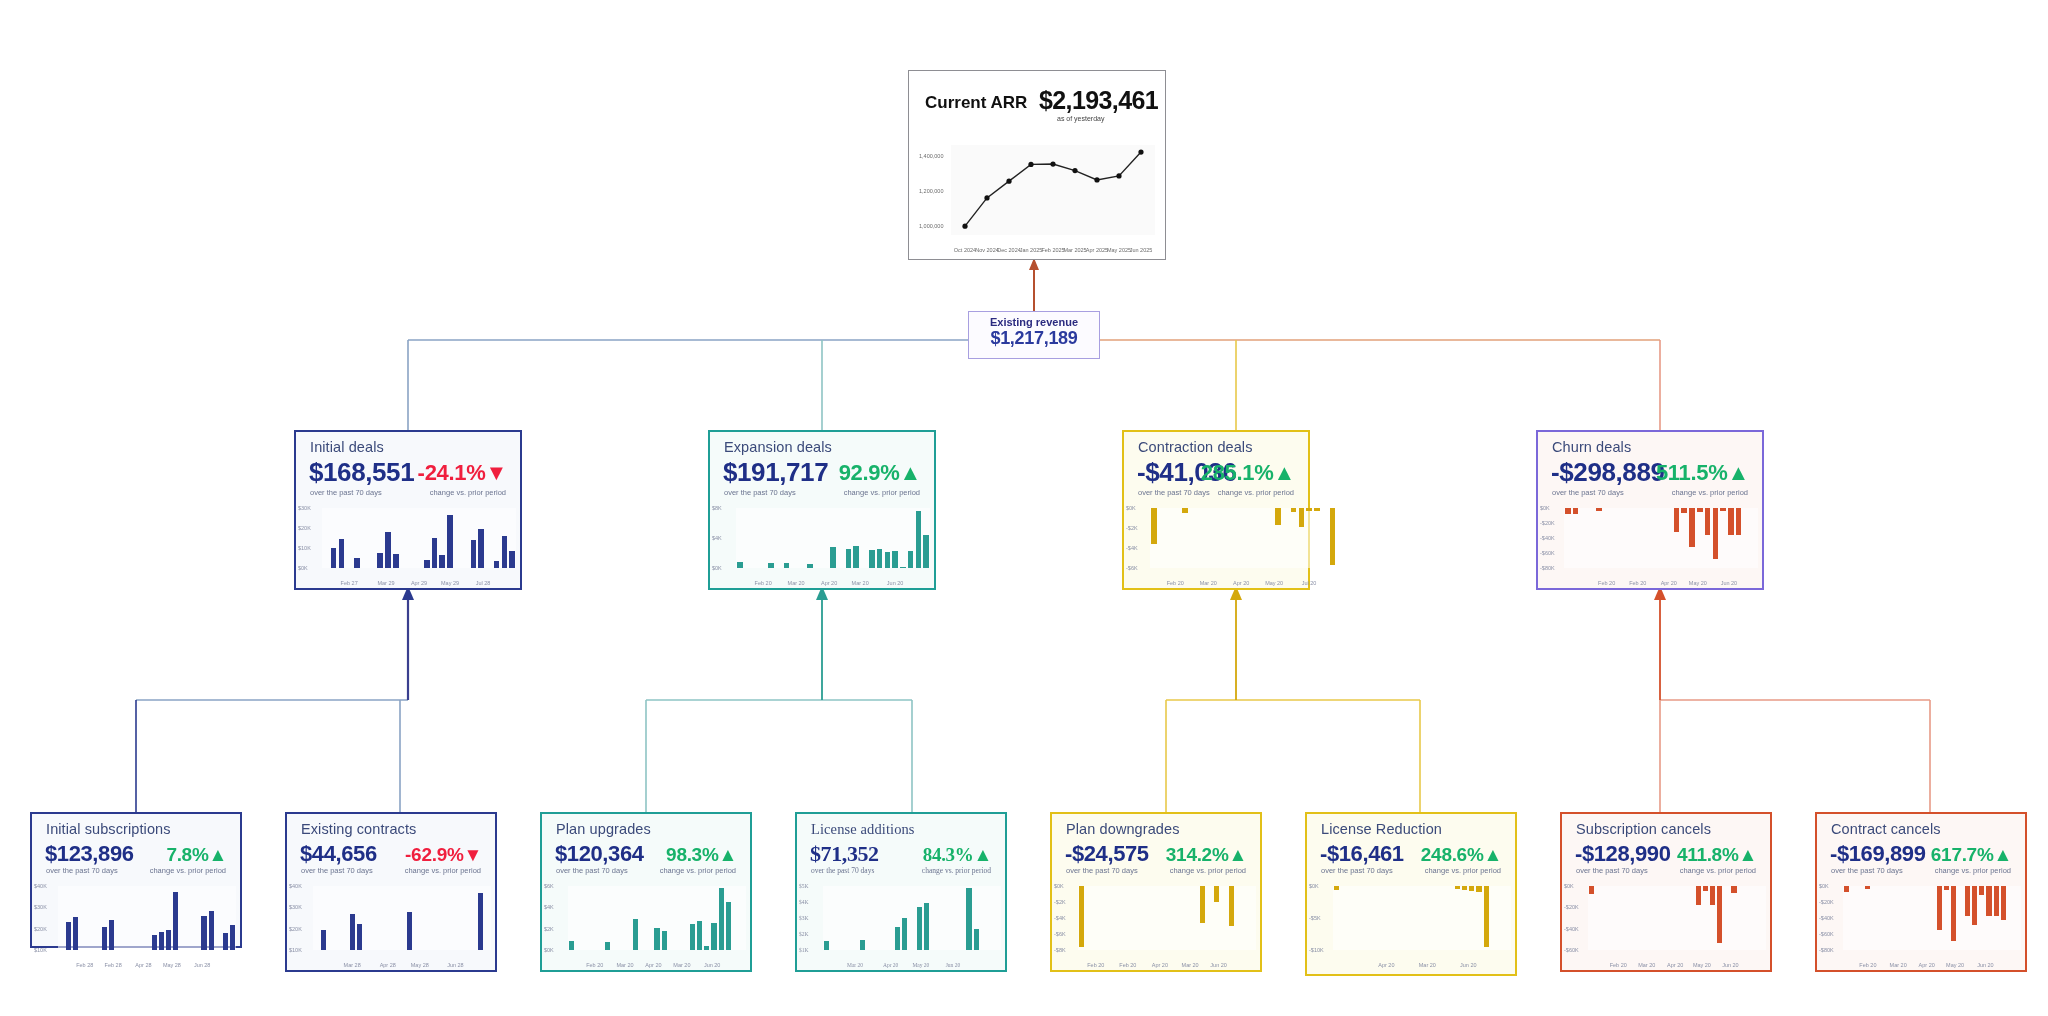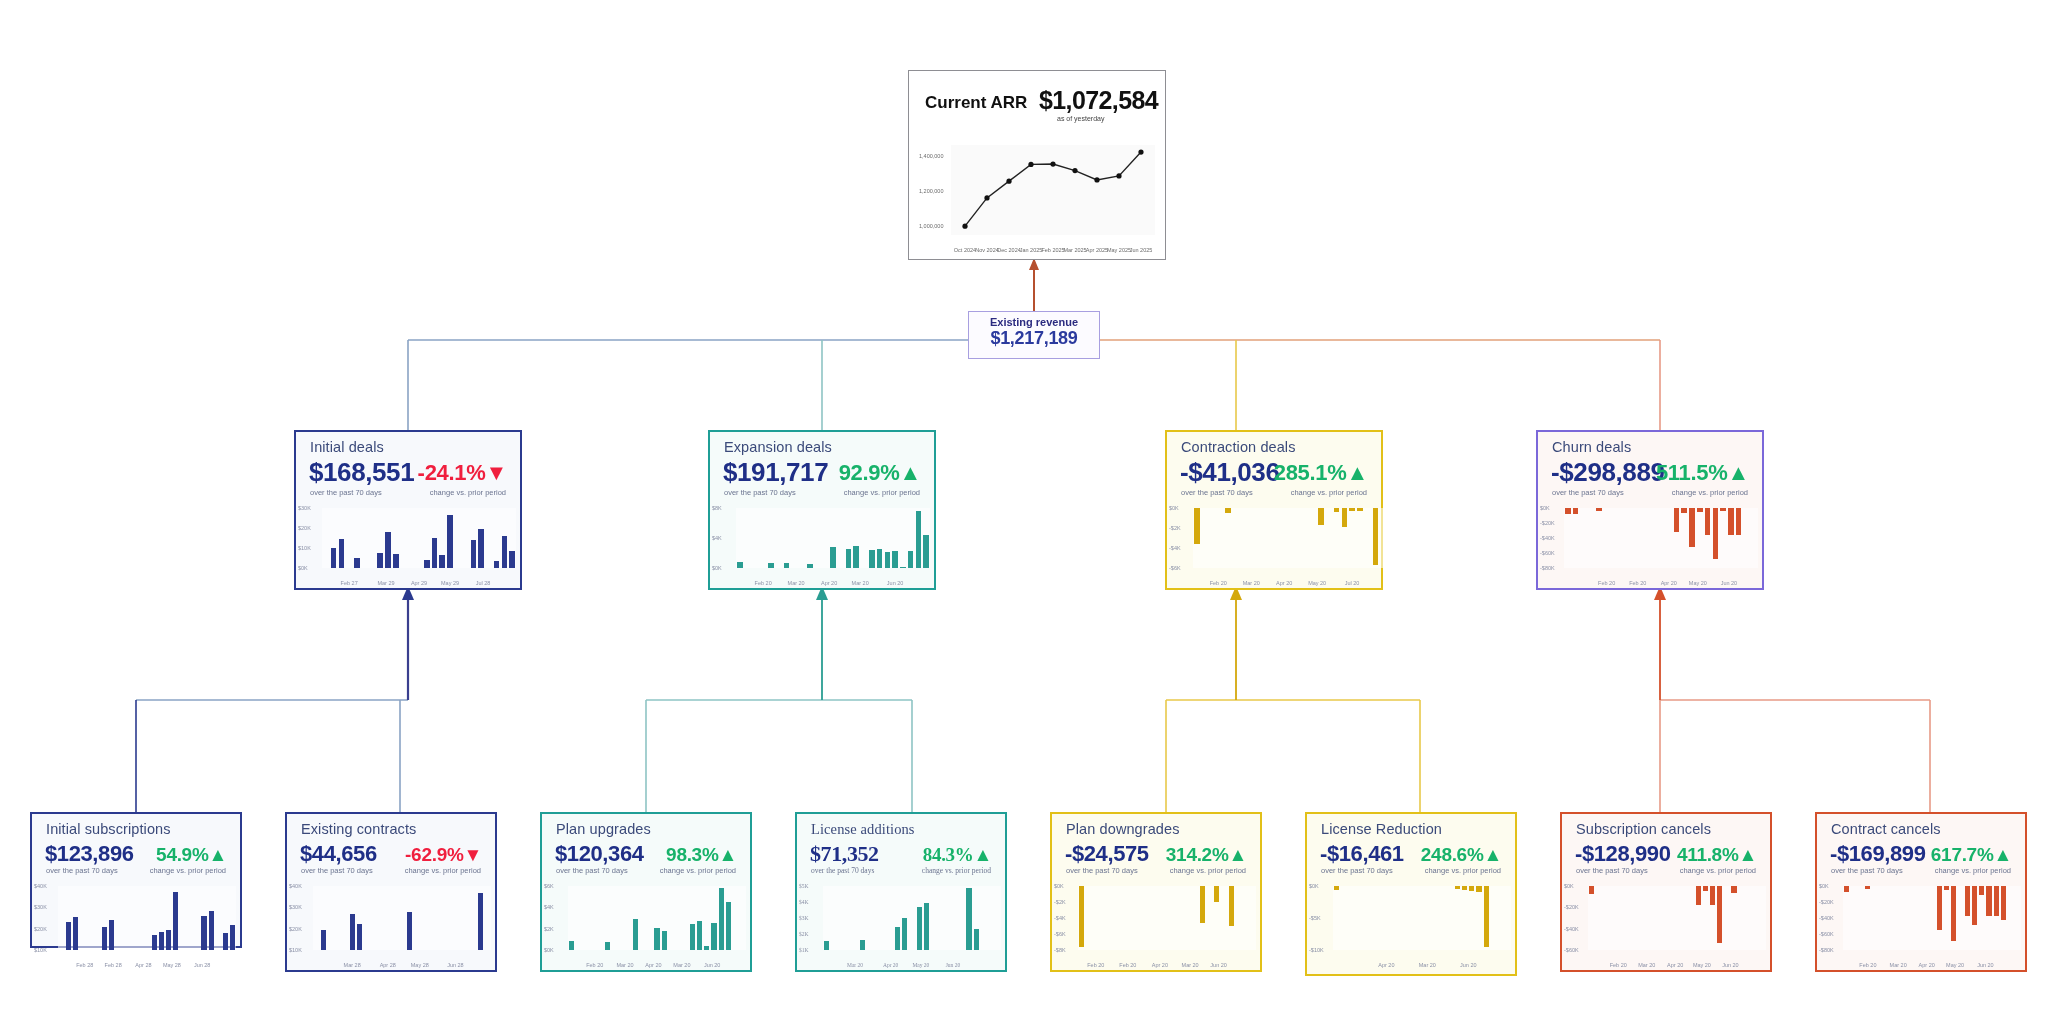--- a/index.html
+++ b/index.html
@@ -80,21 +80,21 @@
 
     <line x1="1660" y1="700" x2="1930" y2="700" stroke="#e79a86" stroke-width="1.6"></line>
     <line x1="1660" y1="700" x2="1660" y2="812" stroke="#e79a86" stroke-width="1.6"></line>
     <line x1="1930" y1="700" x2="1930" y2="812" stroke="#e79a86" stroke-width="1.6"></line>
     <line x1="1660" y1="700" x2="1660" y2="600" stroke="#d4502b" stroke-width="1.8"></line>
     <polygon points="1660,586 1654,600 1666,600" fill="#d4502b"></polygon>
   </svg>
 
   <div id="arr-card">
     <div class="arr-label">Current ARR</div>
-    <div class="arr-val">$1,072,584</div>
+    <div class="arr-val">$2,193,461</div>
     <div class="arr-sub">as of yesterday</div>
     <div id="arr-plot">
         <div class="plotbg" style="left: 34px; top: 2px; width: 204px; height: 90px; background: rgb(250, 250, 250); opacity: 1;"></div>
         <div class="ytick" style="top: 12.5882px; font-size: 5.5px;">1,400,000</div>
         <div class="ytick" style="top: 47.8824px; font-size: 5.5px;">1,200,000</div>
         <div class="ytick" style="top: 83.1765px; font-size: 5.5px;">1,000,000</div>
         <svg width="242" height="110" style="position: absolute; left: 0px; top: 0px;">
           <polyline points="48,83.17647058823529 70,54.94117647058823 92,38.1764705882353 114,21.41176470588235 136,21.058823529411764 158,27.58823529411765 180,36.94117647058823 202,32.88235294117647 224,9.058823529411764" fill="none" stroke="#222" stroke-width="1.4"></polyline>
           <circle cx="48" cy="83.17647058823529" r="2.6" fill="#111"></circle>
           <circle cx="70" cy="54.94117647058823" r="2.6" fill="#111"></circle>
@@ -184,21 +184,21 @@
           <div class="bar" style="left: 197.806px; width: 5.5872px; height: 16.6667px; background: rgb(42, 157, 146); top: 45.3333px;"></div>
           <div class="bar" style="left: 205.566px; width: 5.5872px; height: 56.6667px; background: rgb(42, 157, 146); top: 5.33333px;"></div>
           <div class="bar" style="left: 213.326px; width: 5.5872px; height: 33.3333px; background: rgb(42, 157, 146); top: 28.6667px;"></div>
           <div class="xtick" style="left: 53.16px; bottom: 0px;">Feb 20</div>
           <div class="xtick" style="left: 86.14px; bottom: 0px;">Mar 20</div>
           <div class="xtick" style="left: 119.12px; bottom: 0px;">Apr 20</div>
           <div class="xtick" style="left: 150.16px; bottom: 0px;">Mar 20</div>
           <div class="xtick" style="left: 185.08px; bottom: 0px;">Jun 20</div>
         </div>
       </div>
-      <div class="card" style="left: 1165px; top: 430px; width: 218px; height: 160px; border-color: rgb(226, 192, 24); background: rgb(253, 252, 239);">
+      <div class="card" style="left: 1122px; top: 430px; width: 188px; height: 160px; border-color: rgb(226, 192, 24); background: rgb(253, 252, 239);">
         <div class="ttl">Contraction deals</div>
         <div class="amt">-$41,036</div>
         <div class="sub" style="top: 56px;">over the past 70 days</div>
         <div class="chg up" style="top: 28px;">285.1%▲</div>
         <div class="chgsub" style="top: 56px;">change vs. prior period</div>
         <div class="plotwrap" style="top: 74px; height: 80px;">
           <div class="plotbg" style="left: 26px; top: 2px; width: 194px; height: 60px;"></div>
           <div class="ytick" style="top: 2px;">$0K</div>
           <div class="ytick" style="top: 22px;">-$2K</div>
           <div class="ytick" style="top: 42px;">-$4K</div>
@@ -247,21 +247,21 @@
           <div class="xtick" style="left: 99.72px; bottom: 0px;">Feb 20</div>
           <div class="xtick" style="left: 130.76px; bottom: 0px;">Apr 20</div>
           <div class="xtick" style="left: 159.86px; bottom: 0px;">May 20</div>
           <div class="xtick" style="left: 190.9px; bottom: 0px;">Jun 20</div>
         </div>
       </div>
       <div class="card" style="left: 30px; top: 812px; width: 212px; height: 136px; border-color: rgb(43, 58, 143); background: rgb(247, 249, 252);">
         <div class="ttl">Initial subscriptions</div>
         <div class="amt sm">$123,896</div>
         <div class="sub" style="top: 52px;">over the past 70 days</div>
-        <div class="chg sm up" style="top: 30px;">54.9%▲</div>
+        <div class="chg sm up" style="top: 30px;">7.8%▲</div>
         <div class="chgsub" style="top: 52px;">change vs. prior period</div>
         <div class="plotwrap" style="top: 70px; height: 84px;">
           <div class="plotbg" style="left: 26px; top: 2px; width: 178px; height: 64px;"></div>
           <div class="ytick" style="top: 2px;">$40K</div>
           <div class="ytick" style="top: 23.3333px;">$30K</div>
           <div class="ytick" style="top: 44.6667px;">$20K</div>
           <div class="ytick" style="top: 66px;">$10K</div>
           <div class="bar" style="left: 34.1168px; width: 5.1264px; height: 27.6364px; background: rgb(43, 58, 143); top: 38.3636px;"></div>
           <div class="bar" style="left: 41.2368px; width: 5.1264px; height: 32.7273px; background: rgb(43, 58, 143); top: 33.2727px;"></div>
           <div class="bar" style="left: 69.7168px; width: 5.1264px; height: 23.2727px; background: rgb(43, 58, 143); top: 42.7273px;"></div>

